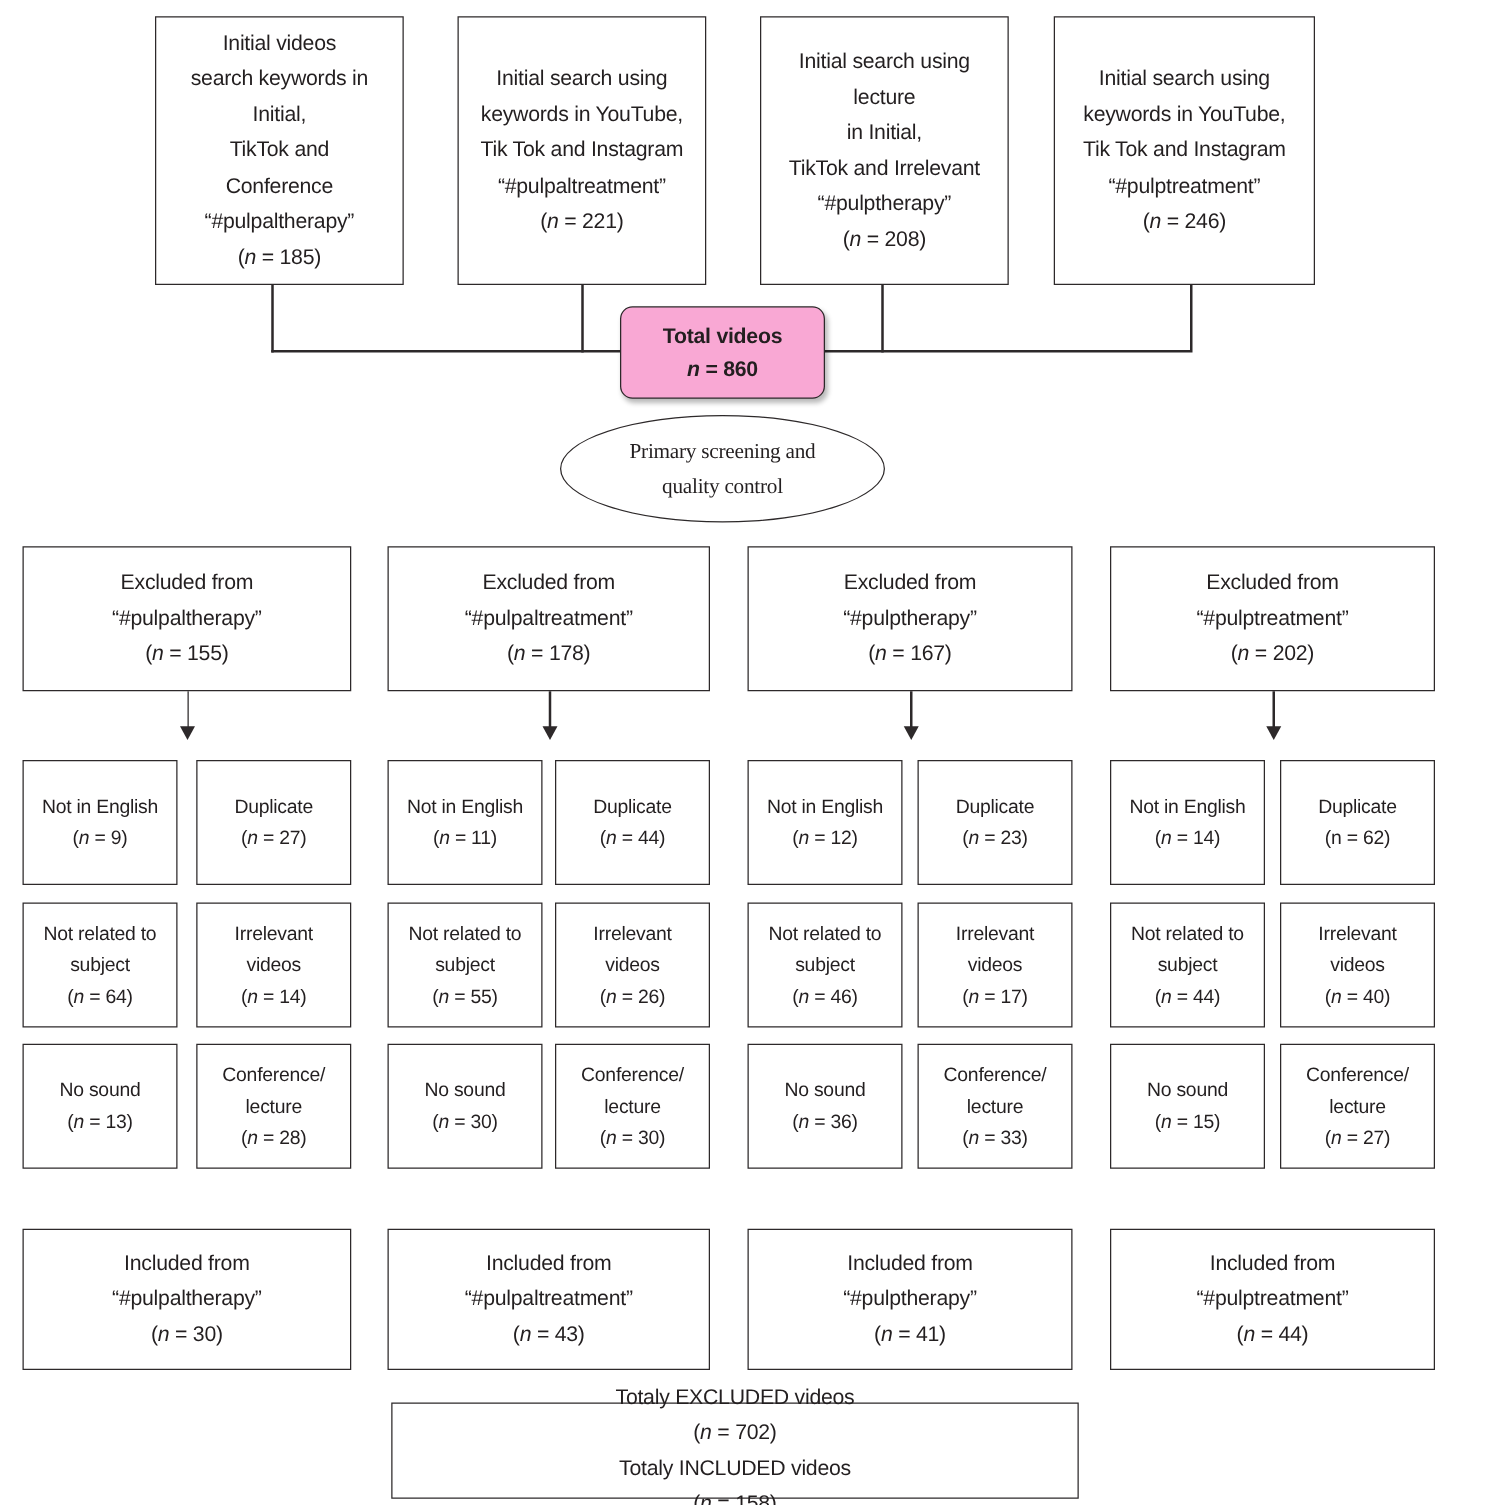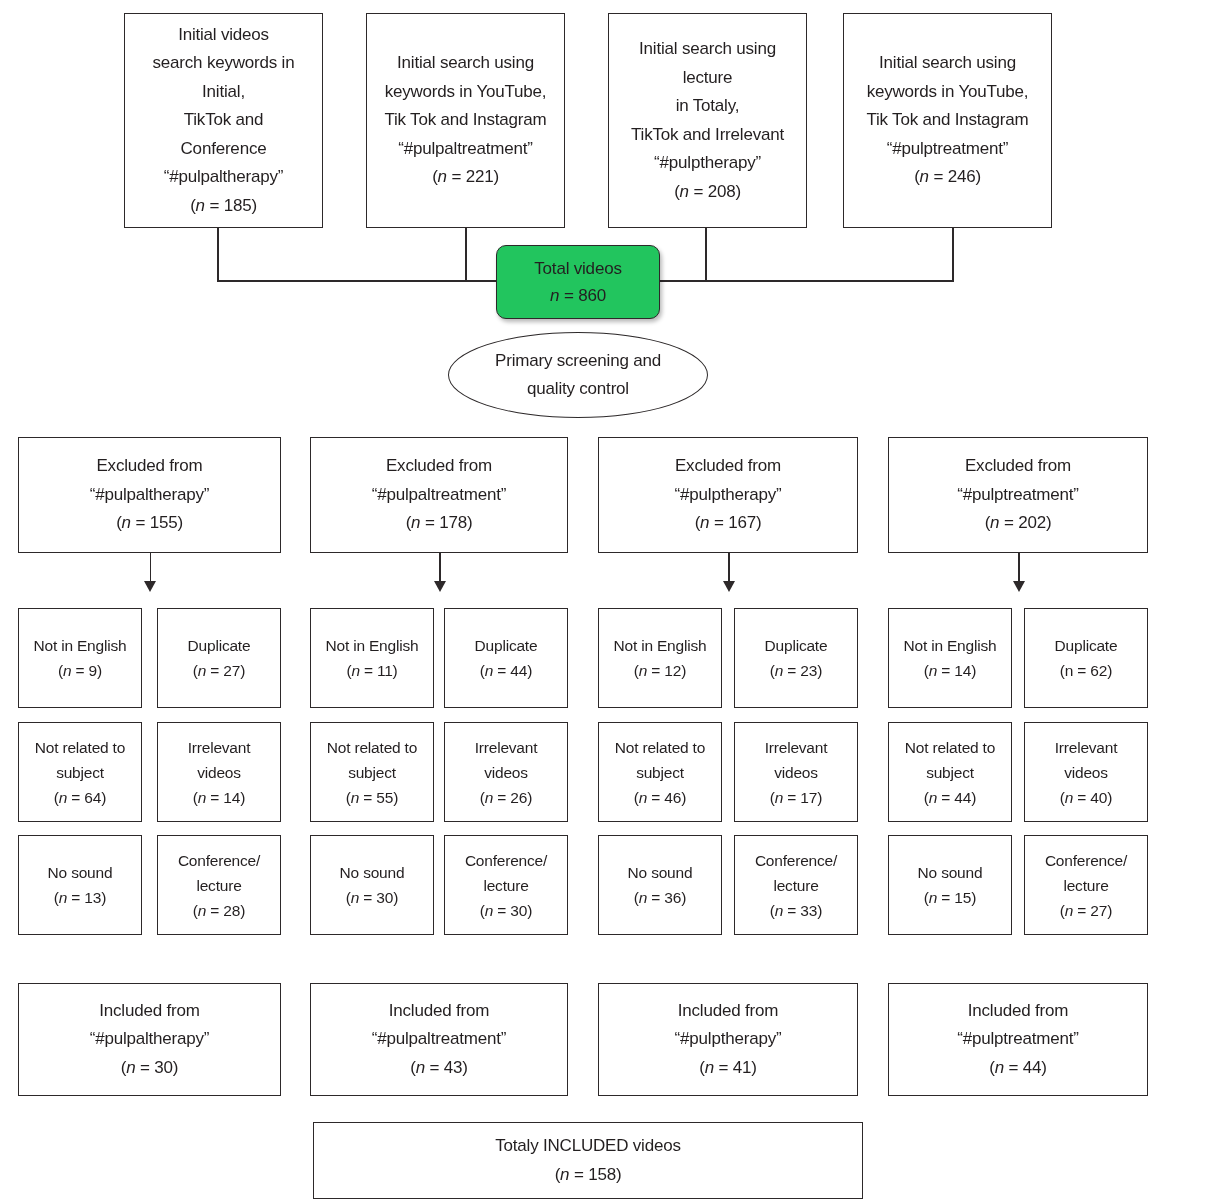--- a/index.html
+++ b/index.html
@@ -12,25 +12,26 @@
     position:absolute; box-sizing:border-box;
     border:1.5px solid #2d292a; background:#ffffff;
     display:flex; flex-direction:column; align-items:center; justify-content:center;
     text-align:center;
   }
   .box .ln { display:block; }
   .f-main { font-size:17px; line-height:28.5px; }
   .f-small { font-size:15.5px; line-height:25px; }
   .f-total { font-size:17px; line-height:27px; }
   .rounded {
-    border-radius:10px; background:#22c55e;
+    border-radius:10px; background:#f9a8d4;
     box-shadow:2px 3px 4px rgba(0,0,0,0.28);
     z-index:3;
-  }
-  .ellipse { border-radius:50%; }
+    font-weight:bold;
+  }
+  .ellipse { border-radius:50%;font-family:Liberation Serif, serif; }
   .hline, .vline { position:absolute; background:#2d292a; z-index:1; }
   .hline { height:1.5px; }
   .vline { width:1.5px; }
   .arrowhead {
     position:absolute; width:0; height:0; z-index:2;
     border-left:6px solid transparent; border-right:6px solid transparent;
     border-top:11px solid #2d292a;
   }
   i { font-style:italic; }
 </style>
@@ -60,21 +61,21 @@
       <div class="box f-main" style="left: 366px; top: 13px; width: 199px; height: 215px;">
         <span class="ln">Initial search using</span>
         <span class="ln">keywords in YouTube,</span>
         <span class="ln">Tik Tok and Instagram</span>
         <span class="ln">“#pulpaltreatment”</span>
         <span class="ln">(<i>n</i> = 221)</span>
       </div>
       <div class="box f-main" style="left: 608px; top: 13px; width: 199px; height: 215px;">
         <span class="ln">Initial search using</span>
         <span class="ln">lecture</span>
-        <span class="ln">in Totaly,</span>
+        <span class="ln">in Initial,</span>
         <span class="ln">TikTok and Irrelevant</span>
         <span class="ln">“#pulptherapy”</span>
         <span class="ln">(<i>n</i> = 208)</span>
       </div>
       <div class="box f-main" style="left: 843px; top: 13px; width: 209px; height: 215px;">
         <span class="ln">Initial search using</span>
         <span class="ln">keywords in YouTube,</span>
         <span class="ln">Tik Tok and Instagram</span>
         <span class="ln">“#pulptreatment”</span>
         <span class="ln">(<i>n</i> = 246)</span>
@@ -246,16 +247,17 @@
         <span class="ln">(<i>n</i> = 27)</span>
       </div>
       <div class="box f-main" style="left: 888px; top: 983px; width: 260px; height: 113px;">
         <span class="ln">Included from</span>
         <span class="ln">“#pulptreatment”</span>
         <span class="ln">(<i>n</i> = 44)</span>
       </div>
     </div>
 
   <div class="box f-main" style="left:313px; top:1122px; width:550px; height:77px;" id="totals-box">
+      <span class="ln">Totaly EXCLUDED videos <span class="ln">(<i>n</i> = 702)</span></span>
       <span class="ln">Totaly INCLUDED videos <span class="ln">(<i>n</i> = 158)</span></span>
     </div>
 
 </div>
 
 </body></html>

